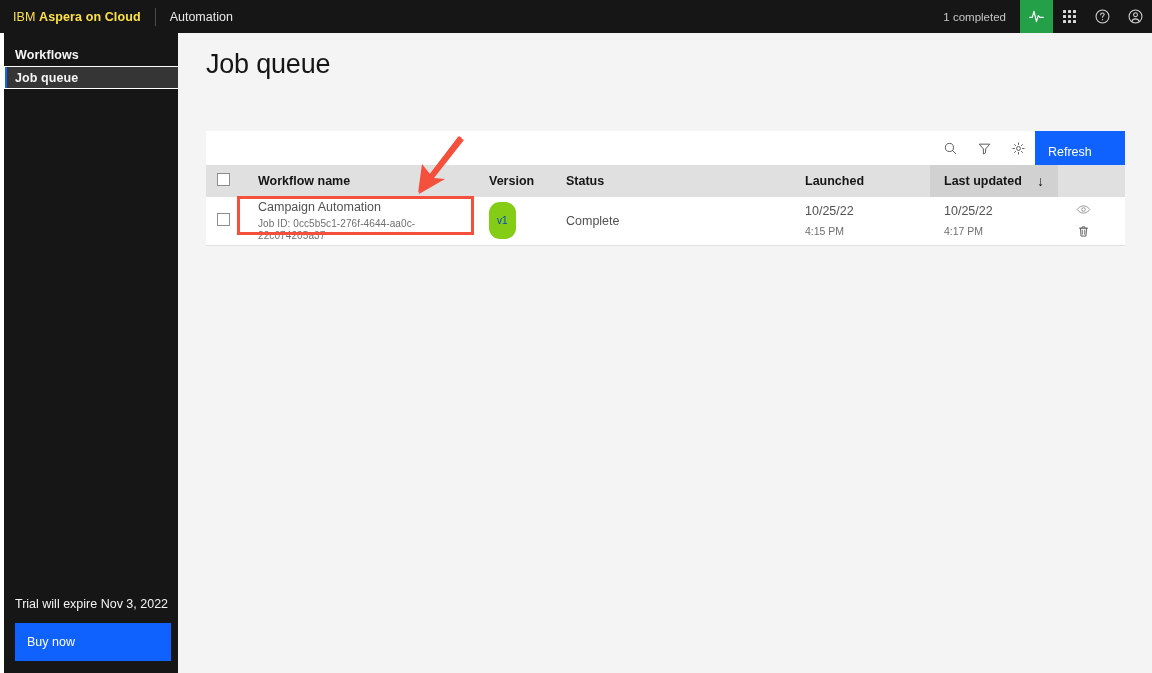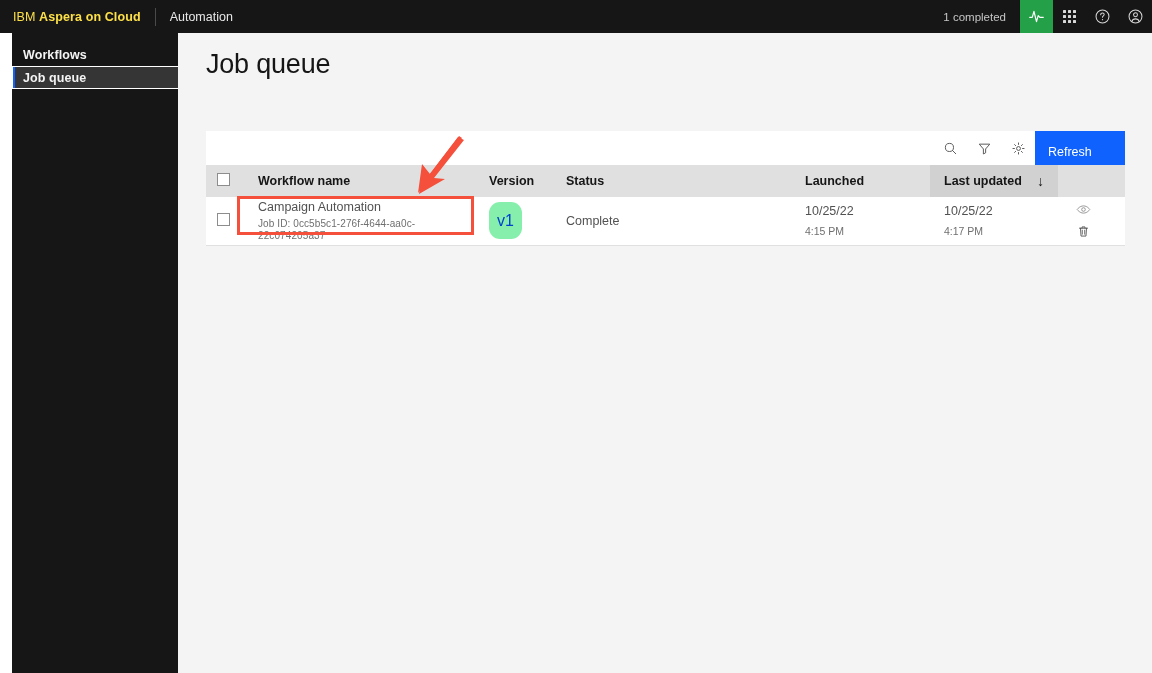--- a/index.html
+++ b/index.html
@@ -37,21 +37,21 @@
     display: flex; align-items: center; justify-content: center;
   }
   .ic-btn {
     width: 33px; height: 33px; display: flex; align-items: center; justify-content: center;
   }
   .grid-icon { display: grid; grid-template-columns: repeat(3, 3px); gap: 2px; }
   .grid-icon i { width: 3px; height: 3px; background: #d8d8d8; display: block; border-radius: .5px; }
 
   
   .sidebar {
-    position: absolute; left: 12px; top: 33px; width: 178px; height: 640px;
+    position: absolute; left: 4px; top: 33px; width: 178px; height: 640px;
     background: #161616;
   }
   .nav-item {
     height: 23px; display: flex; align-items: center;
     padding-left: 11px; font-size: 12.5px; font-weight: 600; color: #f4f4f4;
     letter-spacing: .1px; position: relative;
   }
   .nav-item.top { margin-top: 10px; }
   .nav-item.selected {
     background: #353535; border-left: 3px solid #0f62fe; padding-left: 8px;
@@ -105,21 +105,21 @@
     padding: 0 14px; vertical-align: middle; border-bottom: 1px solid #e0e0e0;
   }
   .chk {
     width: 13px; height: 13px; border: 1px solid #8d8d8d; background: #fff;
     display: inline-block; cursor: pointer;
   }
   .sort-arrow { float: right; font-size: 14px; color: #161616; line-height: 14px; }
   .wf-name { font-size: 12.5px; color: #525252; line-height: 15px; }
   .wf-id { font-size: 10px; color: #6f6f6f; margin-top: 3px; line-height: 12px; letter-spacing: .1px; }
   .vbadge {
-    display: inline-block; background: #86efac; color: #0043ce; font-size: 16px;
+    display: inline-block; background: #84cc16; color: #0043ce; font-size: 10px;
     border-radius: 11px; padding: 13px 8px; line-height: 11px;
   }
   .dt-top { font-size: 12.5px; color: #525252; line-height: 15px; }
   .dt-bot { font-size: 10.5px; color: #6f6f6f; margin-top: 6px; line-height: 12px; }
   .row-actions { text-align: left; }
   .act-ic { display: inline-flex; align-items: center; justify-content: center;
             width: 22px; height: 22px; cursor: pointer; vertical-align: middle; }
   .act-gap { display: inline-block; width: 7px; }
 
   
@@ -184,20 +184,24 @@
   </div>
 
   <div class="sidebar">
     <div class="nav-item top">
       <span>Workflows</span>
     </div>
     <div class="nav-item selected">
       <span>Job queue</span>
     </div>
 
+    <div class="trial-block">
+      <div class="trial-text">Trial will expire Nov 3, 2022</div>
+      <button class="buy-btn">Buy now</button>
+    </div>
   </div>
 
   <div class="main">
 
     <div class="page-head">
       <div class="page-title">Job queue</div>
     </div>
 
     <div class="table-wrap">
 

